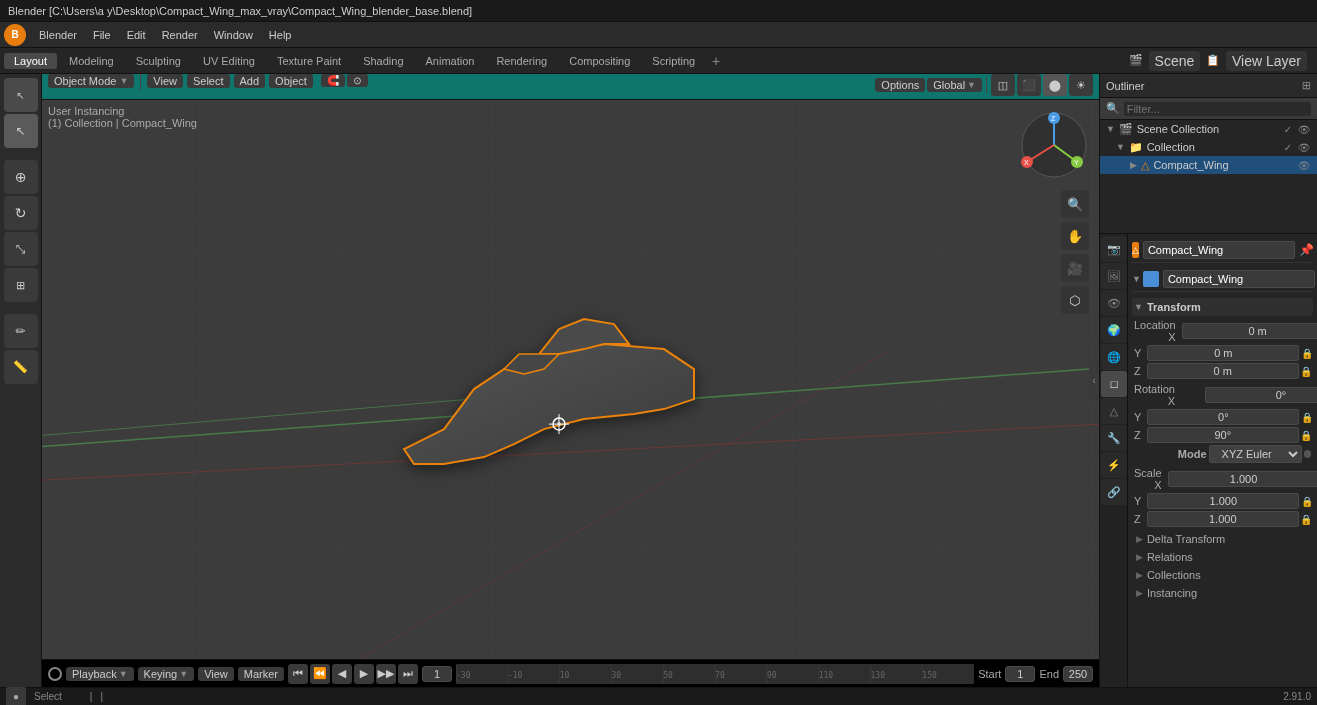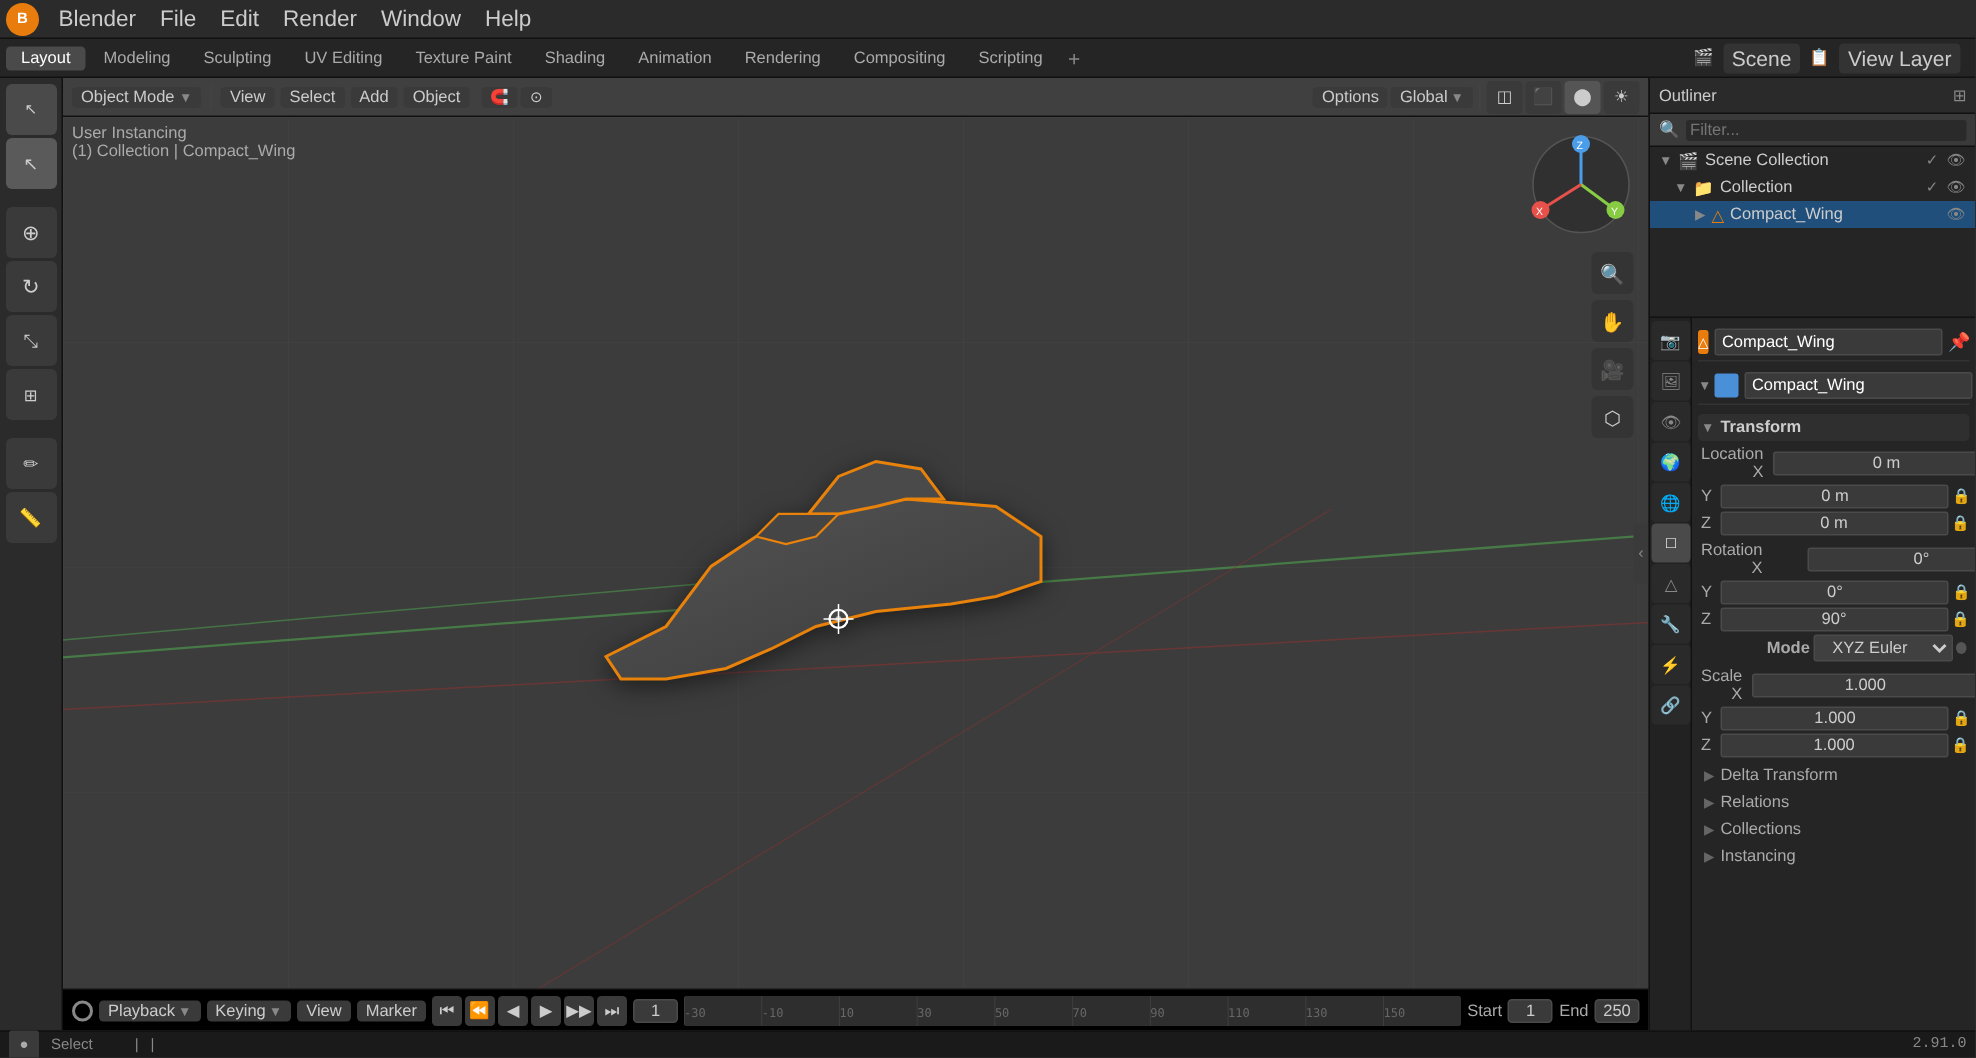--- a/index.html
+++ b/index.html
@@ -44,21 +44,21 @@
       background: #e87d0d;
       border-radius: 50%;
       display: flex; align-items: center; justify-content: center;
       margin-right: 4px;
       font-weight: bold; color: white; font-size: 10px;
     }
     .menu-item {
       padding: 2px 7px;
       cursor: pointer;
       border-radius: 3px;
-      font-size: 15px;
+      font-size: 11px;
       color: #ccc;
     }
 
     
     #workspace-tabs {
       height: 26px;
       background: #252525;
       display: flex;
       align-items: center;
       padding: 0 4px;
@@ -143,23 +143,23 @@
     #viewport-container {
       flex: 1;
       display: flex;
       flex-direction: column;
       overflow: hidden;
     }
 
     
     #viewport-topbar {
       height: 26px;
-      background: #404040;
-      display: flex;
-      align-items: center;
+      background: #0f766e;
+      display: flex;
+      align-items: flex-start;
       padding: 0 6px;
       gap: 4px;
       border-bottom: 1px solid #111;
     }
     .vp-btn {
       padding: 1px 6px;
       background: #3a3a3a;
       border-radius: 3px;
       cursor: pointer;
       font-size: 11px;
@@ -565,21 +565,20 @@
       flex-shrink: 0;
     }
     .status-item {
       font-size: 10px;
       color: #888;
     }
     .status-version {
       margin-left: auto;
       font-size: 10px;
       color: #888;
-      font-family: Liberation Mono, monospace;
     }
 
     
     #wing-svg {
       filter: drop-shadow(0 4px 8px rgba(0,0,0,0.5));
     }
 
     
     #header-info {
       position: absolute;
@@ -613,20 +612,28 @@
       font-size: 11px;
       color: #ccc;
     }
     .mode-icon.active { background: #555; }
   </style>
 </head>
 <body>
 
 <div id="app">
 
+  <div id="title-bar">
+    <span id="title-text">Blender [C:\Users\a y\Desktop\Compact_Wing_max_vray\Compact_Wing_blender_base.blend]</span>
+    <div id="title-controls">
+      <span class="tb-btn tb-min"></span>
+      <span class="tb-btn tb-max"></span>
+      <span class="tb-btn tb-close"></span>
+    </div>
+  </div>
 
   <div id="menu-bar">
     <div class="menu-logo">B</div>
     <span class="menu-item">Blender</span>
     <span class="menu-item">File</span>
     <span class="menu-item">Edit</span>
     <span class="menu-item">Render</span>
     <span class="menu-item">Window</span>
     <span class="menu-item">Help</span>
   </div>

